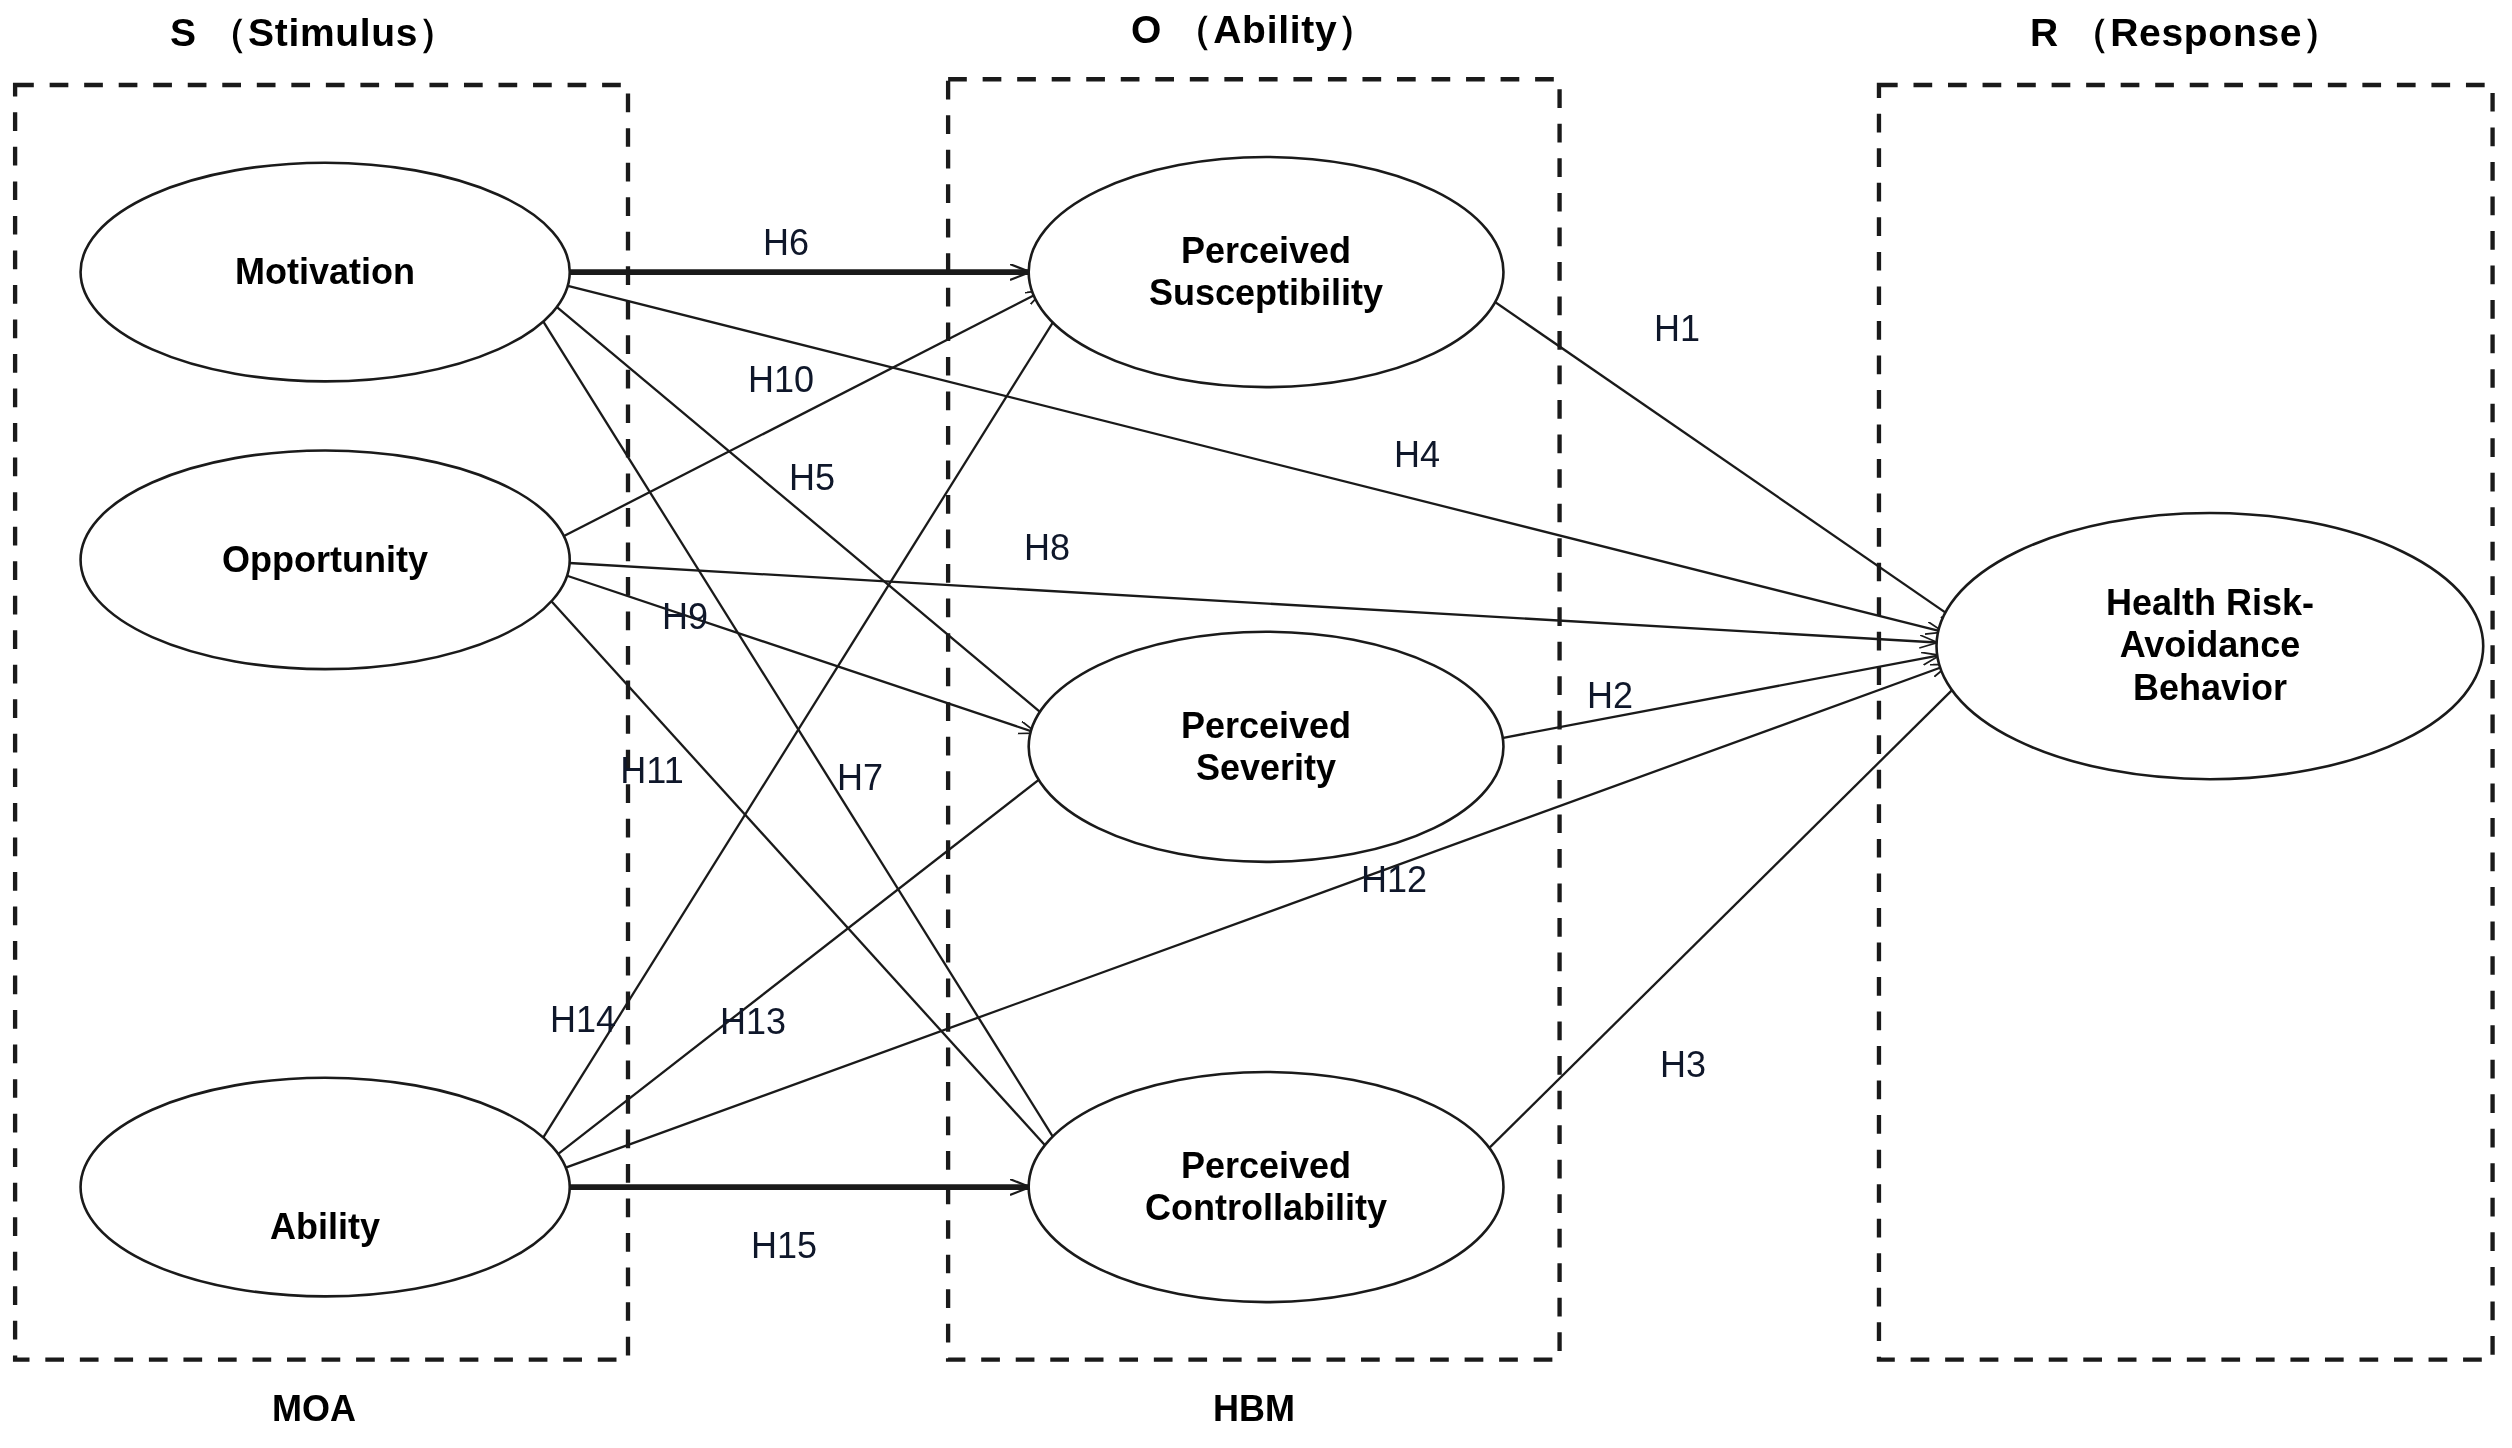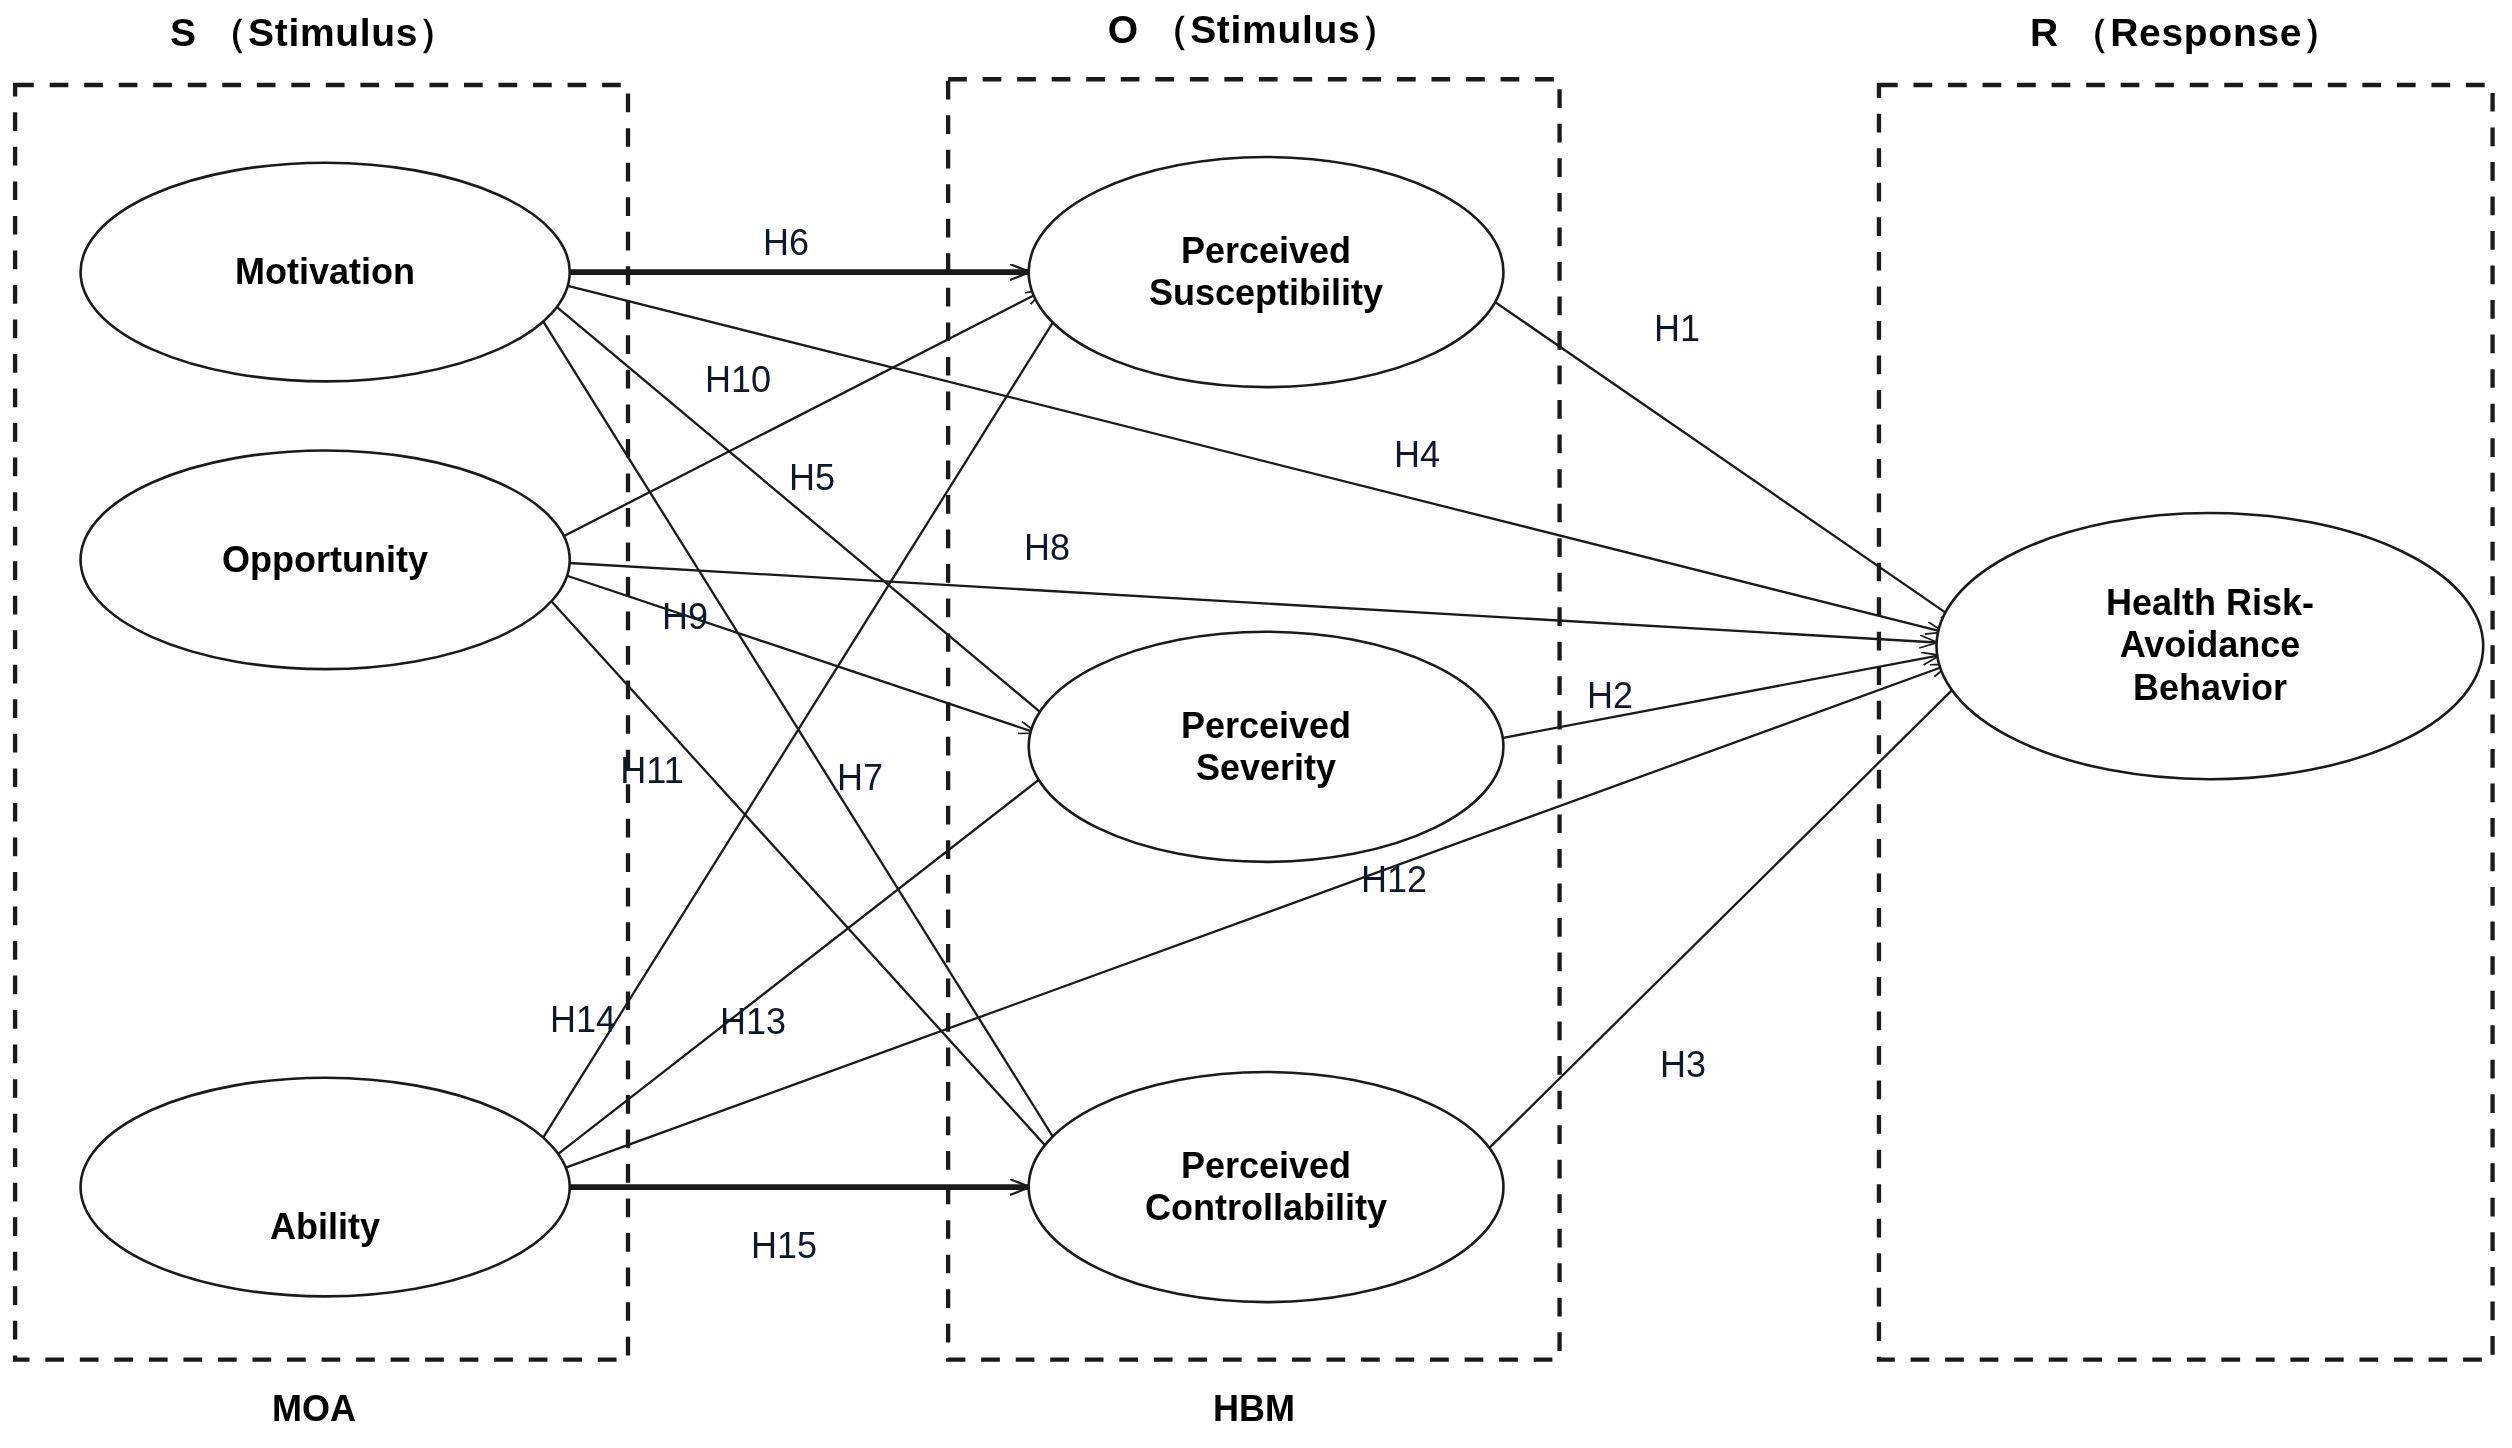--- a/index.html
+++ b/index.html
@@ -69,21 +69,21 @@
         <ellipse cx="452" cy="1650" rx="340" ry="152" fill="#ffffff" stroke="#1a1a1a" stroke-width="3.6"></ellipse>
         <ellipse cx="1760" cy="378" rx="330" ry="160" fill="#ffffff" stroke="#1a1a1a" stroke-width="3.6"></ellipse>
         <ellipse cx="1760" cy="1038" rx="330" ry="160" fill="#ffffff" stroke="#1a1a1a" stroke-width="3.6"></ellipse>
         <ellipse cx="1760" cy="1650" rx="330" ry="160" fill="#ffffff" stroke="#1a1a1a" stroke-width="3.6"></ellipse>
         <ellipse cx="3072" cy="898" rx="380" ry="185" fill="#ffffff" stroke="#1a1a1a" stroke-width="3.6"></ellipse>
       </g>
   </svg>
 
   <div id="zone-headers">
       <div class="zone-title" style="left: 314px; top: 5.8px; transform: translateX(-50%);">S （Stimulus）</div>
-      <div class="zone-title" style="left: 1254px; top: 2.9px; transform: translateX(-50%);">O （Stimulus）</div>
+      <div class="zone-title" style="left: 1254px; top: 2.9px; transform: translateX(-50%);">O （Ability）</div>
       <div class="zone-title" style="left: 2186px; top: 5.8px; transform: translateX(-50%);">R （Response）</div>
     </div>
   <div id="zone-footers">
       <div class="zone-footer" style="left: 314px; top: 1388px; transform: translateX(-50%);">MOA</div>
       <div class="zone-footer" style="left: 1254px; top: 1388px; transform: translateX(-50%);">HBM</div>
     </div>
   <div id="node-labels">
       <div class="node-label" style="left: 325px; top: 272px;">Motivation</div>
       <div class="node-label" style="left: 325px; top: 560px;">Opportunity</div>
       <div class="node-label" style="left: 325px; top: 1187px; margin-top: 40px;">Ability</div>
@@ -100,21 +100,21 @@
   <div id="hyp-labels">
       <div class="hyp-label" style="left: 1677px; top: 329px;">H1</div>
       <div class="hyp-label" style="left: 1610px; top: 696px;">H2</div>
       <div class="hyp-label" style="left: 1683px; top: 1065px;">H3</div>
       <div class="hyp-label" style="left: 1417px; top: 455px;">H4</div>
       <div class="hyp-label" style="left: 812px; top: 478px;">H5</div>
       <div class="hyp-label" style="left: 786px; top: 243px;">H6</div>
       <div class="hyp-label" style="left: 860px; top: 778px;">H7</div>
       <div class="hyp-label" style="left: 1047px; top: 548px;">H8</div>
       <div class="hyp-label" style="left: 685px; top: 617px;">H9</div>
-      <div class="hyp-label" style="left: 738px; top: 380px;">H10</div>
+      <div class="hyp-label" style="left: 781px; top: 380px;">H10</div>
       <div class="hyp-label" style="left: 652px; top: 771px;">H11</div>
       <div class="hyp-label" style="left: 1394px; top: 880px;">H12</div>
       <div class="hyp-label" style="left: 753px; top: 1022px;">H13</div>
       <div class="hyp-label" style="left: 583px; top: 1020px;">H14</div>
       <div class="hyp-label" style="left: 784px; top: 1246px;">H15</div>
     </div>
 
 </div>
 
 

